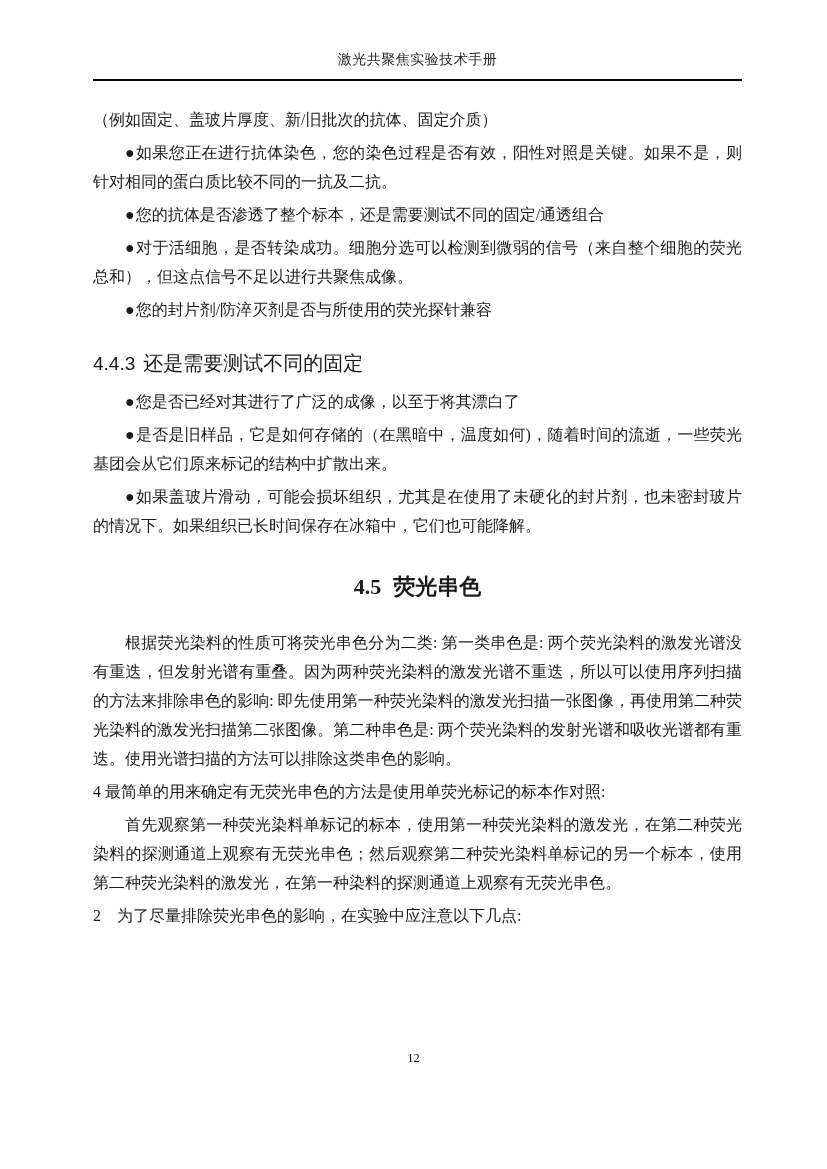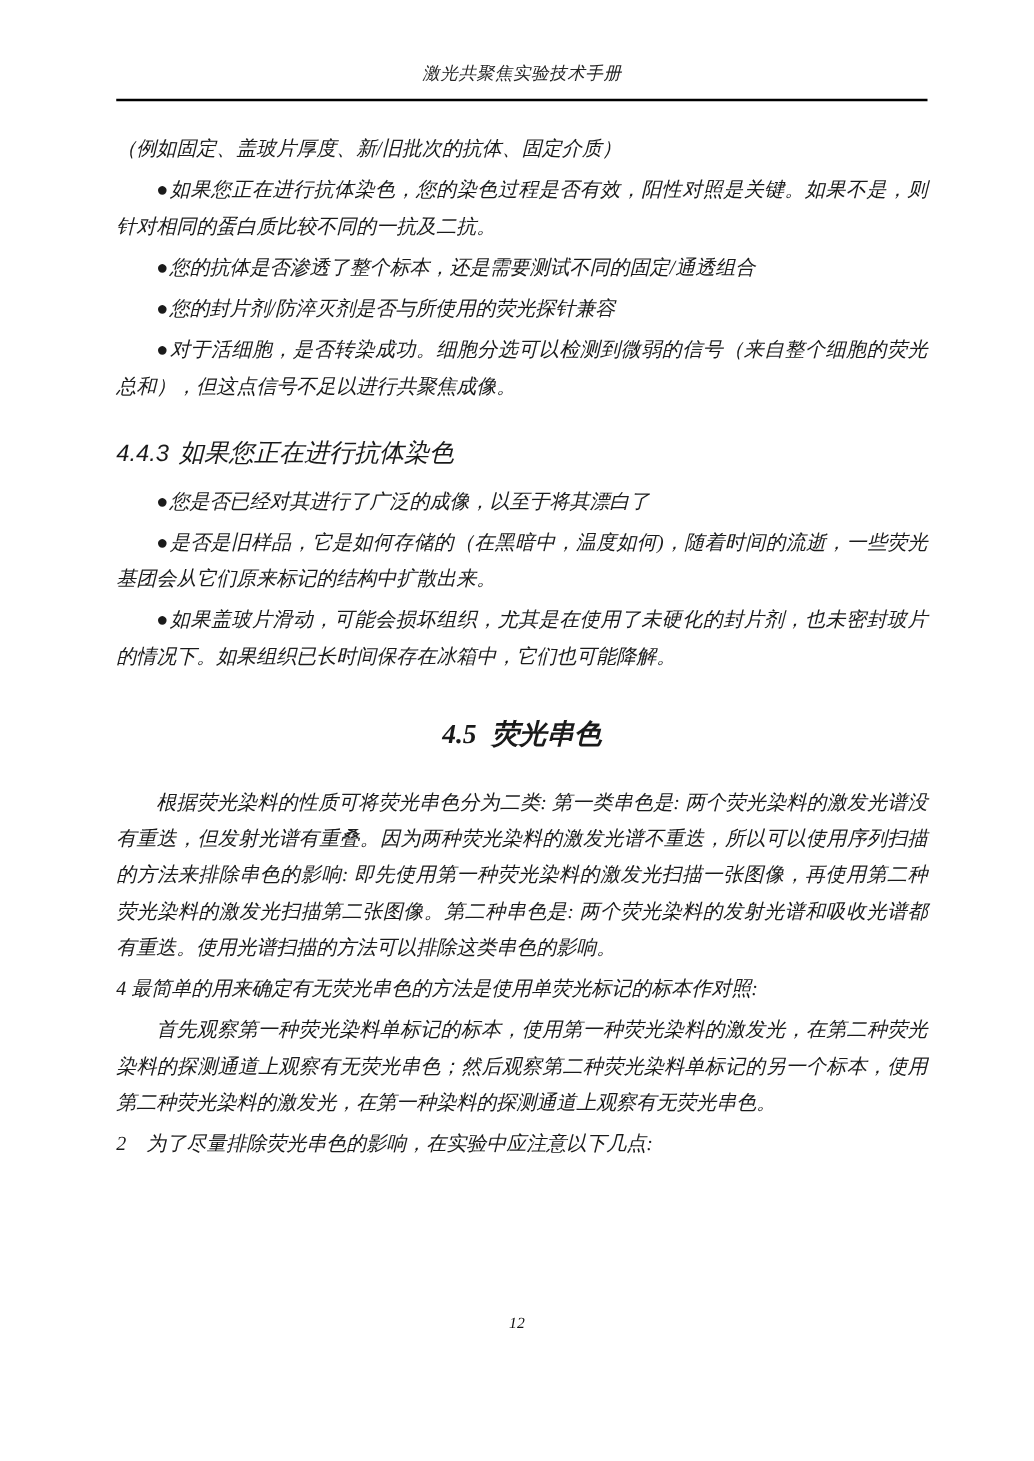--- a/index.html
+++ b/index.html
@@ -5,21 +5,20 @@
   html, body { margin: 0; padding: 0; background: #ffffff; }
 
   .page {
     position: relative;
     width: 827px;
     height: 1169px;
     background: #ffffff;
     font-family: "Liberation Serif", "DejaVu Serif", serif;
     color: #1a1a1a;
     overflow: hidden;
-    font-style: italic;
   }
 
   .inner { margin-left: 93px; width: 649px; }
 
   .doc-header { padding-top: 50px; }
   .doc-header .title {
     font-size: 14px;
     line-height: 20px;
     text-align: center;
     color: #262626;
@@ -86,26 +85,26 @@
     </div>
 
     <div class="content">
 
       <p><span>（例如固定、盖玻片厚度、新/旧批次的抗体、固定介质）</span></p>
 
       <p class="bullet"><span class="bullet-mark">●</span><span>如果您正在进行抗体染色，您的染色过程是否有效，阳性对照是关键。如果不是，则针对相同的蛋白质比较不同的一抗及二抗。</span></p>
 
       <p class="bullet"><span class="bullet-mark">●</span><span>您的抗体是否渗透了整个标本，还是需要测试不同的固定/通透组合</span></p>
 
+      <p class="bullet"><span class="bullet-mark">●</span><span>对于活细胞，是否转染成功。细胞分选可以检测到微弱的信号（来自整个细胞的荧光总和），但这点信号不足以进行共聚焦成像。</span></p>
+
       <p class="bullet"><span class="bullet-mark">●</span><span>您的封片剂/防淬灭剂是否与所使用的荧光探针兼容</span></p>
 
-      <p class="bullet"><span class="bullet-mark">●</span><span>对于活细胞，是否转染成功。细胞分选可以检测到微弱的信号（来自整个细胞的荧光总和），但这点信号不足以进行共聚焦成像。</span></p>
 
-
-      <h3 class="sec"><span class="num">4.4.3</span><span>如果您正在进行抗体染色</span></h3>
+      <h3 class="sec"><span class="num">4.4.3</span><span>还是需要测试不同的固定</span></h3>
 
       <p class="bullet"><span class="bullet-mark">●</span><span>您是否已经对其进行了广泛的成像，以至于将其漂白了</span></p>
 
       <p class="bullet"><span class="bullet-mark">●</span><span>是否是旧样品，它是如何存储的（在黑暗中，温度如何)，随着时间的流逝，一些荧光基团会从它们原来标记的结构中扩散出来。</span></p>
 
       <p class="bullet"><span class="bullet-mark">●</span><span>如果盖玻片滑动，可能会损坏组织，尤其是在使用了未硬化的封片剂，也未密封玻片的情况下。如果组织已长时间保存在冰箱中，它们也可能降解。</span></p>
 
       <h2 class="sec"><span class="num">4.5</span><span>荧光串色</span></h2>
 
 

